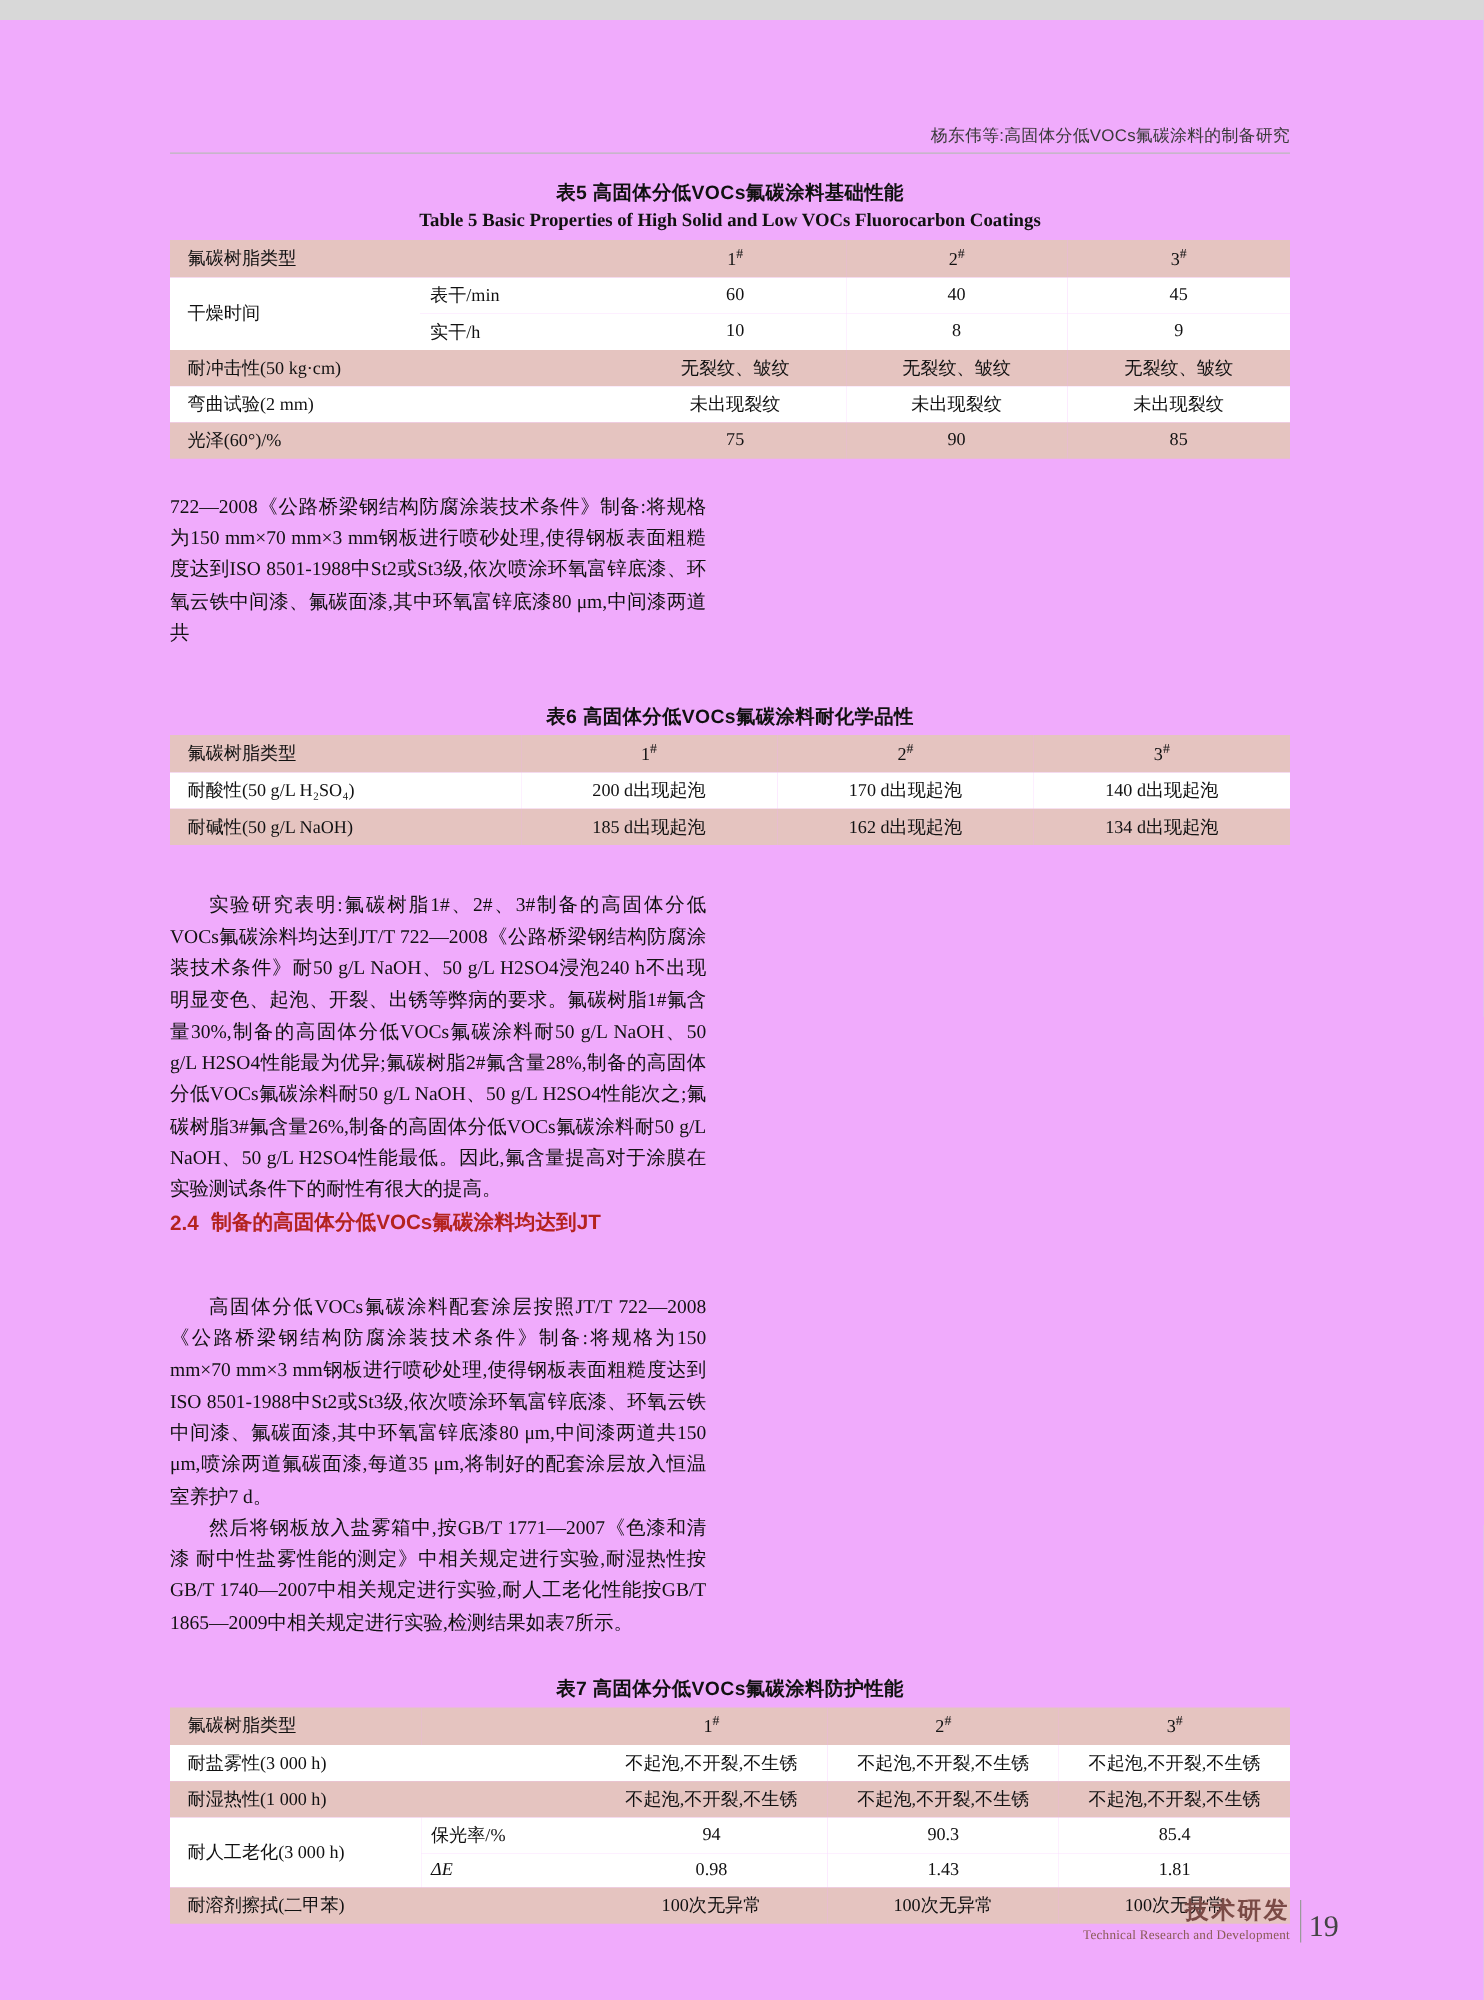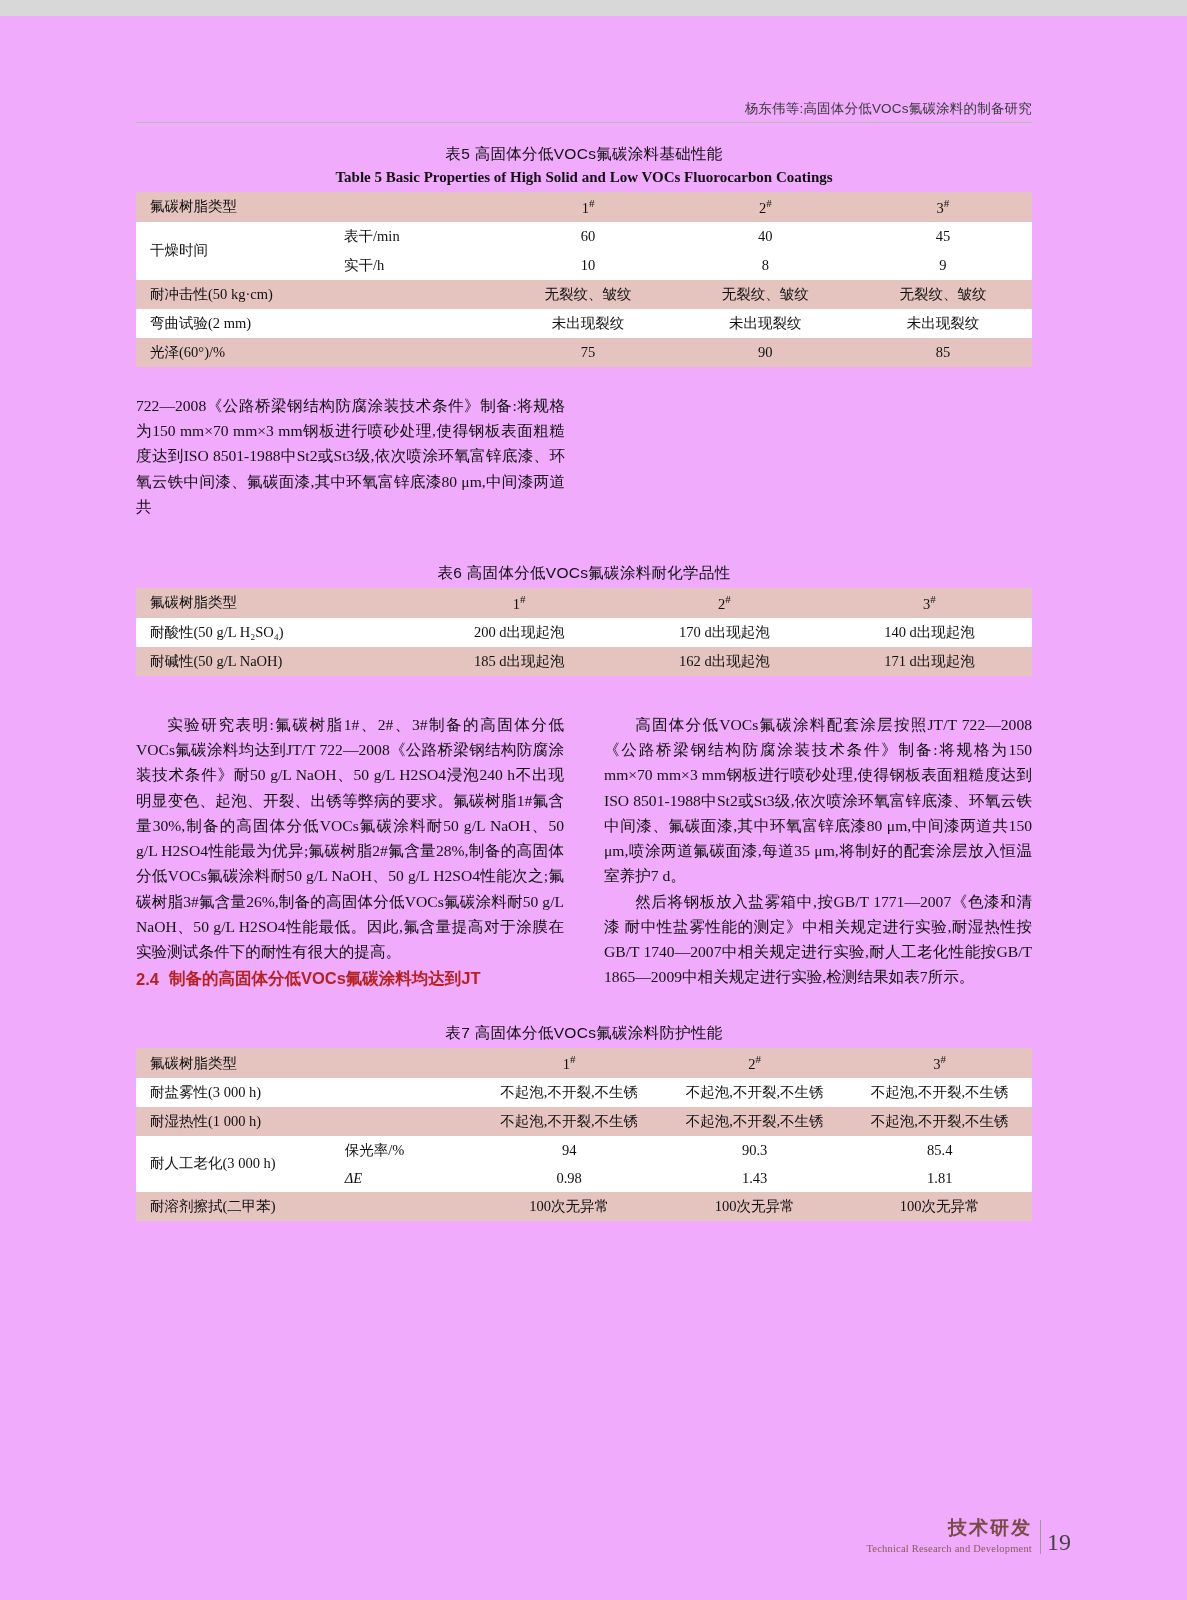--- a/index.html
+++ b/index.html
@@ -44,21 +44,21 @@
     width: 896px;
     height: 1px;
     background: #b9b9b9;
   }
 
   
   .tbl-block { margin: 0; }
   .tbl-title-cn {
     text-align: center;
     font-family: "Liberation Sans", sans-serif;
-    font-weight: normal;
+    font-weight: bold;
     font-size: 15.5px;
     color: #111;
     margin-bottom: 4px;
     letter-spacing: 0.3px;
   }
   .tbl-title-en {
     text-align: center;
     font-family: "Liberation Serif", serif;
     font-weight: bold;
     font-size: 15px;
@@ -81,20 +81,21 @@
   .cell-sub  { text-align: left; padding-left: 8px; }
   .cell-c    { text-align: center; }
   .hdr td { font-weight: normal; }
   sup.hash { font-size: 11px; vertical-align: super; }
 
   
   .cols {
     display: flex;
     gap: 40px;
     margin-top: 20px;
+    flex-direction: column;
   }
   .col {
     width: 429px;
     font-size: 15.6px;
     line-height: 1.62;
     color: #111;
     text-align: justify;
   }
   .col p { margin: 0 0 0 0; text-indent: 0; }
   .col p.indent { text-indent: 2em; }
@@ -237,21 +238,21 @@
         <tr class="row-plain">
           <td class="cell-left">耐酸性(50 g/L H₂SO₄)</td>
           <td class="cell-c">200 d出现起泡</td>
           <td class="cell-c">170 d出现起泡</td>
           <td class="cell-c">140 d出现起泡</td>
         </tr>
         <tr class="row-shade">
           <td class="cell-left">耐碱性(50 g/L NaOH)</td>
           <td class="cell-c">185 d出现起泡</td>
           <td class="cell-c">162 d出现起泡</td>
-          <td class="cell-c">171 d出现起泡</td>
+          <td class="cell-c">134 d出现起泡</td>
         </tr>
       </tbody>
         </table>
     </div>
 
     <div class="cols" style="margin-top:36px;">
       <div class="col">
         <p class="indent">实验研究表明:氟碳树脂1#、2#、3#制备的高固体分低VOCs氟碳涂料均达到JT/T 722—2008《公路桥梁钢结构防腐涂装技术条件》耐50 g/L NaOH、50 g/L H2SO4浸泡240 h不出现明显变色、起泡、开裂、出锈等弊病的要求。氟碳树脂1#氟含量30%,制备的高固体分低VOCs氟碳涂料耐50 g/L NaOH、50 g/L H2SO4性能最为优异;氟碳树脂2#氟含量28%,制备的高固体分低VOCs氟碳涂料耐50 g/L NaOH、50 g/L H2SO4性能次之;氟碳树脂3#氟含量26%,制备的高固体分低VOCs氟碳涂料耐50 g/L NaOH、50 g/L H2SO4性能最低。因此,氟含量提高对于涂膜在实验测试条件下的耐性有很大的提高。</p>
         <div class="heading-num-wrap">
           <span class="heading-num">2.4</span>

